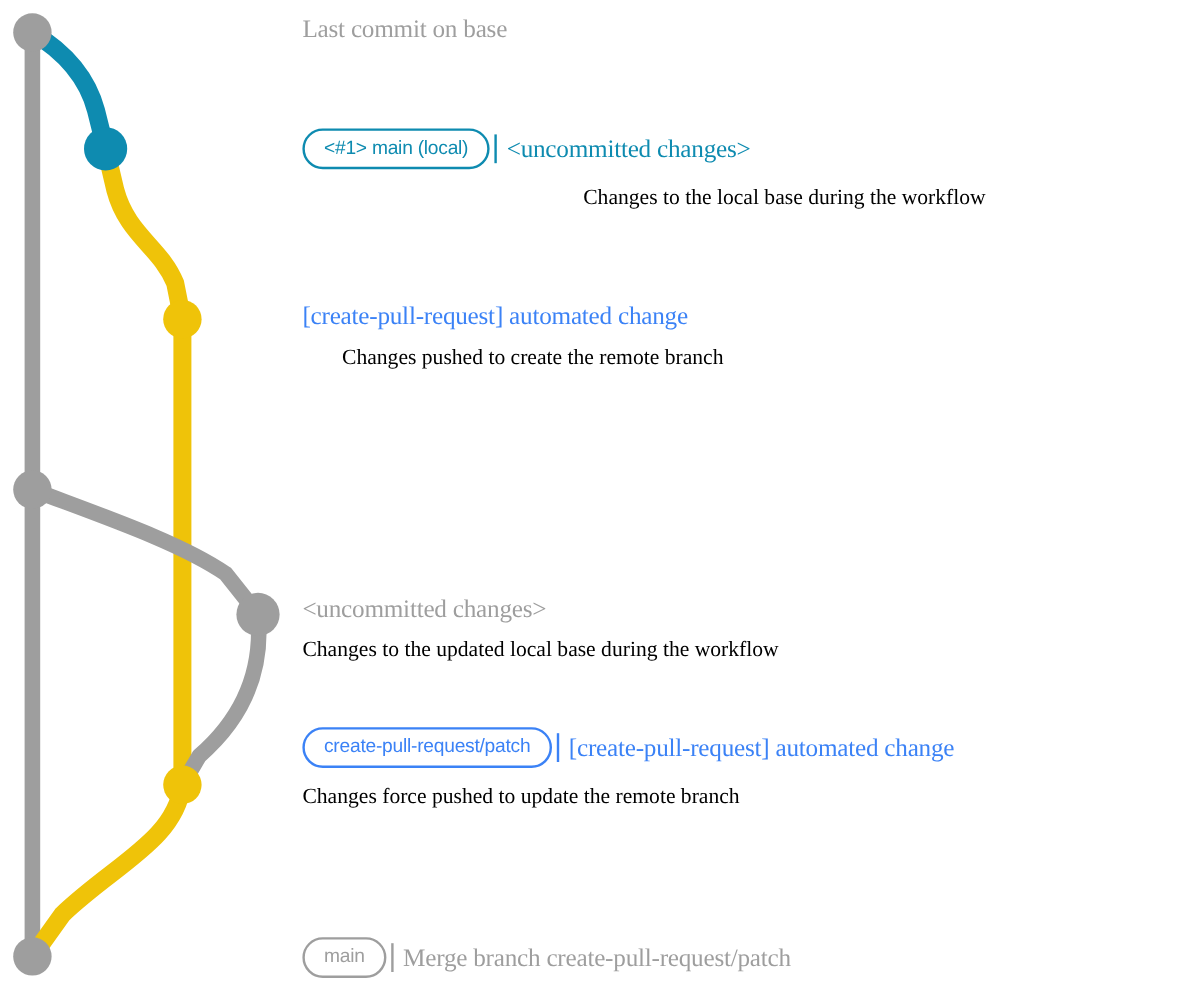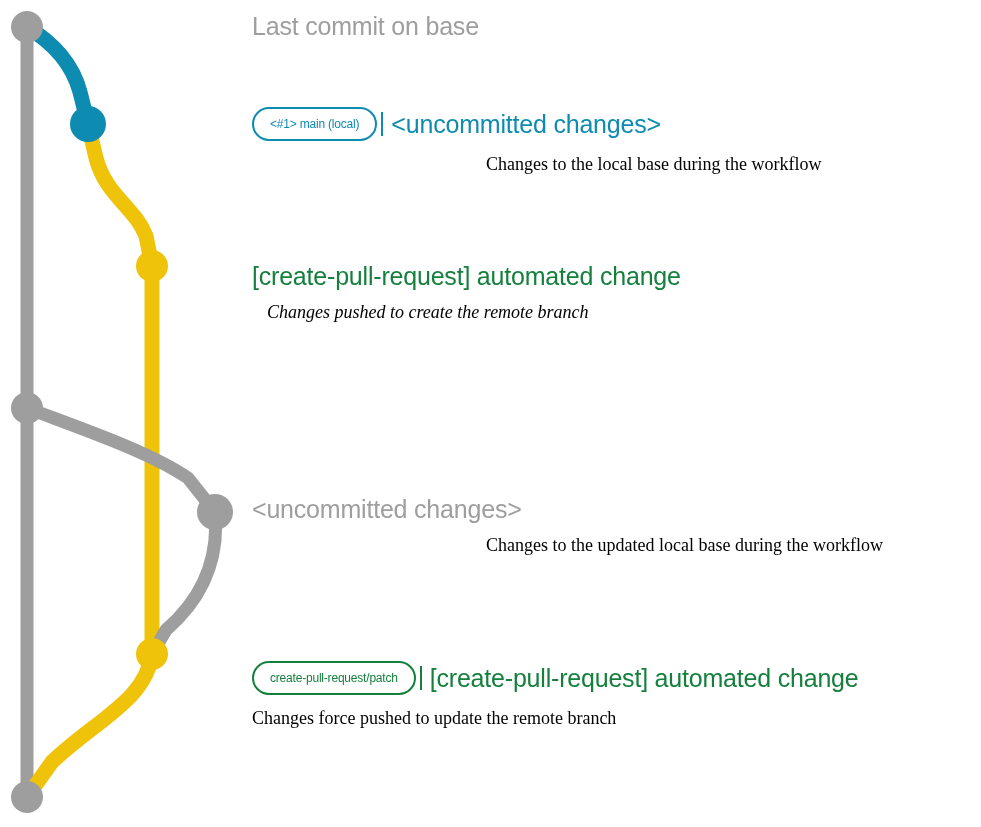--- a/index.html
+++ b/index.html
@@ -39,40 +39,40 @@
 
   
   .headline {
     display: flex;
     align-items: center;
     white-space: nowrap;
     line-height: 1;
   }
 
   .commit-title {
-    font-family: Liberation Sans, sans-serif;
-    font-size: 25px;
+    font-family: Liberation Serif, serif;
+    font-size: 21px;
     letter-spacing: -0.2px;
     white-space: nowrap;
   }
 
   
   .ref-pill {
     position: relative;
     display: inline-flex;
     align-items: center;
     justify-content: center;
     box-sizing: border-box;
     height: 34px;
     padding: 0 16px;
     margin-right: 14px;
     border: 2px solid currentColor;
     border-radius: 17px;
     font-family: "Liberation Sans", sans-serif;
-    font-size: 12px;
+    font-size: 16px;
     letter-spacing: -0.2px;
     white-space: nowrap;
   }
   
   .ref-pill::after {
     content: "";
     position: absolute;
     right: -8px;
     top: 3px;
     bottom: 3px;
@@ -84,21 +84,21 @@
   .desc {
     font-family: "Liberation Serif", serif;
     font-size: 18px;
     color: #000000;
     white-space: nowrap;
     line-height: 1;
   }
 
   
   .c-teal  { color: #0e8bb0; }
-  .c-gold  { color: #15803d; margin-top: 11px; }
+  .c-gold  { color: #3b82f6; }
   .c-gray  { color: #9e9e9e; }
 </style>
 </head>
 <body>
 
 <svg id="graph" viewBox="0 0 981 827" width="981" height="827" xmlns="http://www.w3.org/2000/svg">
 
   <path d="M27,27 L27,797" stroke="#9e9e9e" stroke-width="13" fill="none" stroke-linecap="round"></path>
 
   <path d="M27,27 C 52,42 72,62 80,92 L88,124" stroke="#0e8bb0" stroke-width="15" fill="none" stroke-linecap="round"></path>
@@ -134,33 +134,39 @@
       <span class="ref-pill c-teal">&lt;#1&gt; main (local)</span>
       <span class="commit-title c-teal">&lt;uncommitted changes&gt;</span>
     </div>
     <div class="desc" style="margin-left:234px; margin-top:14px;">Changes to the local base during the workflow</div>
   </div>
 
   <div class="row" style="top:253px;">
     <div class="headline">
       <span class="commit-title c-gold">[create-pull-request] automated change</span>
     </div>
-    <div class="desc" style="margin-left:15px; margin-top:14px;font-style:italic;">Changes pushed to create the remote branch</div>
+    <div class="desc" style="margin-left:33px; margin-top:14px;">Changes pushed to create the remote branch</div>
   </div>
 
 
   <div class="row" style="top:497px;">
     <div class="headline">
       <span class="commit-title c-gray">&lt;uncommitted changes&gt;</span>
     </div>
-    <div class="desc" style="margin-left:234px; margin-top:14px;">Changes to the updated local base during the workflow</div>
+    <div class="desc" style="margin-top:14px;">Changes to the updated local base during the workflow</div>
   </div>
 
-  <div class="row" style="top:650px;">
+  <div class="row" style="top:606px;">
     <div class="headline">
       <span class="ref-pill c-gold">create-pull-request/patch</span>
       <span class="commit-title c-gold">[create-pull-request] automated change</span>
     </div>
     <div class="desc" style="margin-top:14px;">Changes force pushed to update the remote branch</div>
   </div>
 
+  <div class="row" style="top:781px;">
+    <div class="headline">
+      <span class="ref-pill c-gray">main</span>
+      <span class="commit-title c-gray">Merge branch create-pull-request/patch</span>
+    </div>
+  </div>
 
 </div>
 
 </body></html>

